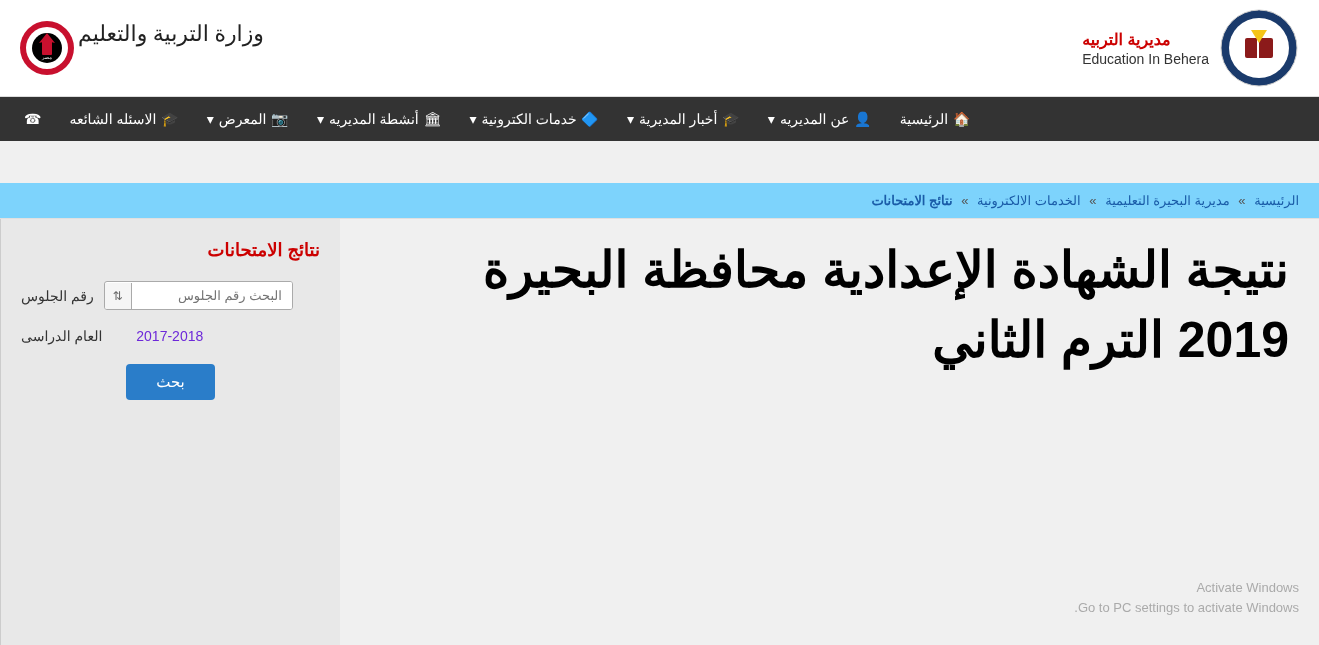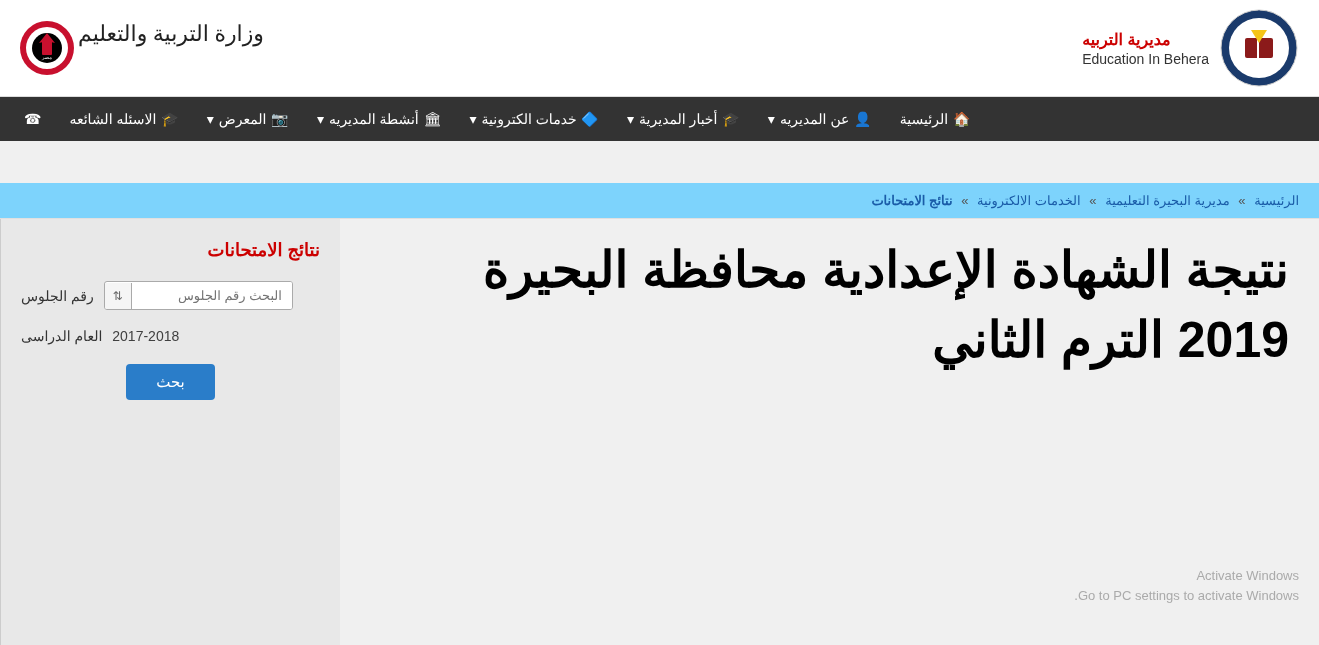--- a/index.html
+++ b/index.html
@@ -184,40 +184,41 @@
       gap: 10px;
       margin-bottom: 20px;
       direction: rtl;
     }
     .academic-year-label {
       font-size: 14px;
       color: #333;
     }
     .academic-year-value {
       font-size: 14px;
-      color: #404040;
+      color: #6d28d9;
+      margin-left: 24px;
     }
     .search-btn {
       display: block;
       background: #2a7dc9;
       color: #fff;
       border: none;
       border-radius: 4px;
       padding: 9px 30px;
       font-size: 15px;
       cursor: pointer;
       text-align: center;
       margin: 4px auto;
       direction: rtl;
     }
 
     
     .activate-windows {
       position: fixed;
-      bottom: 40px;
+      bottom: 28px;
       right: 20px;
       color: #aaa;
       font-size: 13px;
       text-align: right;
     }
     .activate-windows p { line-height: 1.5; }
   </style>
 </head>
 <body>
 

